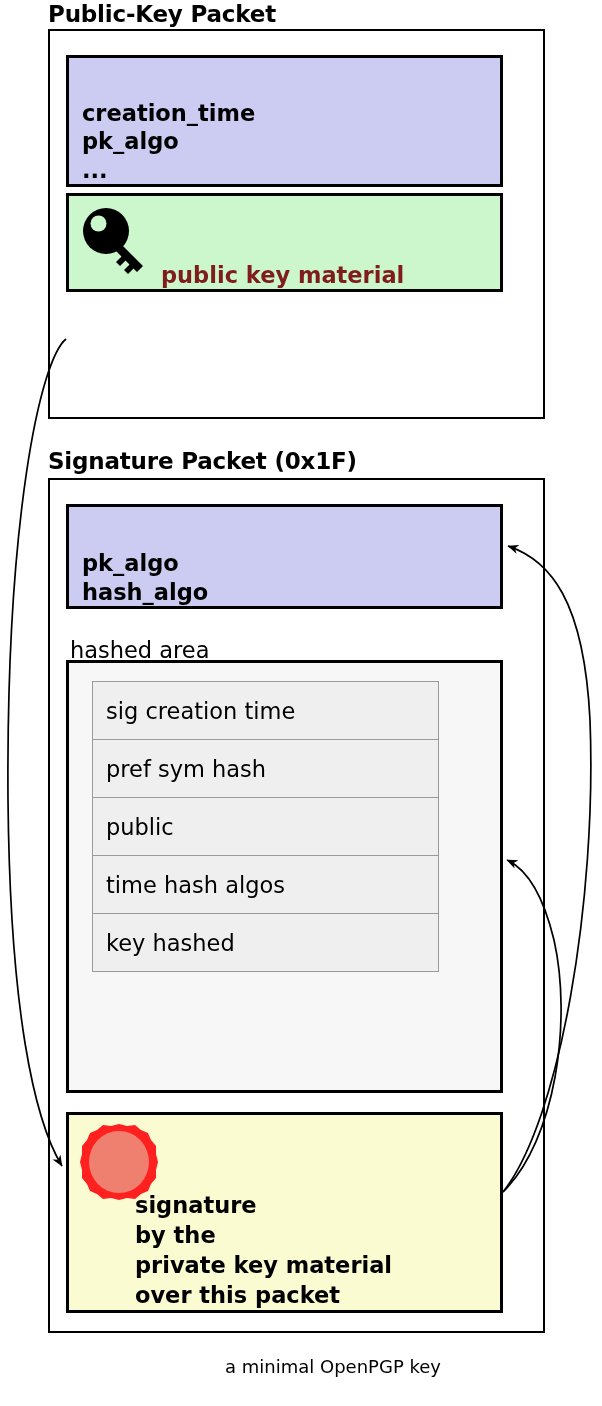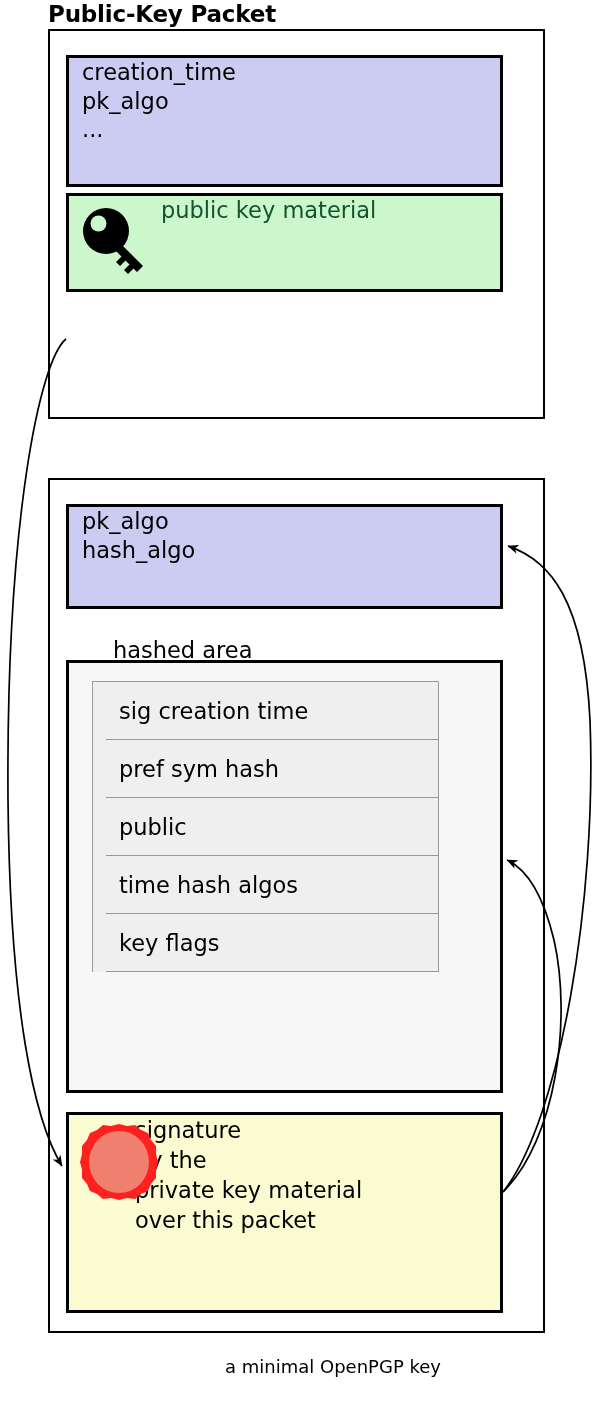--- a/index.html
+++ b/index.html
@@ -35,21 +35,22 @@
   
   .packet-frame {
     border: 2.5px solid #000000;
     background: #ffffff;
   }
 
   
   .field-box {
     border: 3px solid #000000;
     display: flex;
-    align-items: flex-start;
+    align-items: flex-end;
+    font-weight: bold;
   }
   .lavender { background: #ccccf2; }
   .green    { background: #ccf7cc; }
   .yellow   { background: #fbfbd2; }
 
   .field-text {
     font-size: 22.5px;
     line-height: 28.5px;
     white-space: pre;
   }
@@ -121,41 +122,42 @@
   <div class="field-box green abs" style="left:66px; top:193px; width:437px; height:99px;">
     <span class="abs" style="left:10px; top:50%; transform:translateY(-50%); width:78px; height:72px;">
       <svg width="78" height="72" viewBox="0 0 78 72">
         <g fill="#000000">
           <circle cx="27" cy="24" r="23"></circle>
           <circle cx="19.5" cy="16.5" r="8" fill="#ccf7cc"></circle>
           <path d="M40 35 L64 59 L58 65 L54.5 61.5 L49 67 L45 63 L50.5 57.5 L46.5 53.5 L41 59 L37 55 L42.5 49.5 L34 41 Z"></path>
         </g>
       </svg>
     </span>
-    <div class="field-text" style="padding-left:92px; color:#14532d;">public key material</div>
+    <div class="field-text" style="padding-left:92px; color:#7f1d1d;">public key material</div>
   </div>
 
+  <div class="packet-title abs" style="left:48px; top:450px;">Signature Packet (0x1F)</div>
 
   <div class="packet-frame abs" style="left:48px; top:478px; width:497px; height:855px;"></div>
 
   <div class="field-box lavender abs" style="left:66px; top:504px; width:437px; height:105px;">
     <div class="field-text" style="padding-left:13px;">pk_algo
 hash_algo</div>
   </div>
 
-  <div class="plain-label abs" style="left:70px; top:639px;margin-left:43px;">hashed area</div>
+  <div class="plain-label abs" style="left:70px; top:639px;">hashed area</div>
 
   <div class="hashed-frame abs" style="left:66px; top:660px; width:437px; height:433px;"></div>
 
-  <div class="subpacket-list" style="left:92px; top:681px; width:347px;padding-left:13px;">
+  <div class="subpacket-list" style="left:92px; top:681px; width:347px;">
     <div class="subpacket-row">sig creation time</div>
     <div class="subpacket-row">pref sym hash</div>
     <div class="subpacket-row">public</div>
     <div class="subpacket-row">time hash algos</div>
-    <div class="subpacket-row">key flags</div>
+    <div class="subpacket-row">key hashed</div>
   </div>
 
   <div class="field-box yellow abs" style="left:66px; top:1112px; width:437px; height:201px;">
     <span class="abs" style="left:8px; top:6px; width:84px; height:84px;">
       <svg width="84" height="84" viewBox="0 0 84 84">
         <path d="M42 3 L50 5 L58 4 L64 9 L71 12 L74 19 L79 25 L79 33 L81 41 L79 49 L79 57 L74 63 L71 70 L64 73 L58 78 L50 77 L42 79 L34 77 L26 78 L20 73 L13 70 L10 63 L5 57 L5 49 L3 41 L5 33 L5 25 L10 19 L13 12 L20 9 L26 4 L34 5 Z" fill="#ff2020"></path>
         <ellipse cx="42" cy="41" rx="30" ry="31" fill="#ef8070"></ellipse>
       </svg>
     </span>
     <div class="sig-text" style="padding-left:66px;">signature

